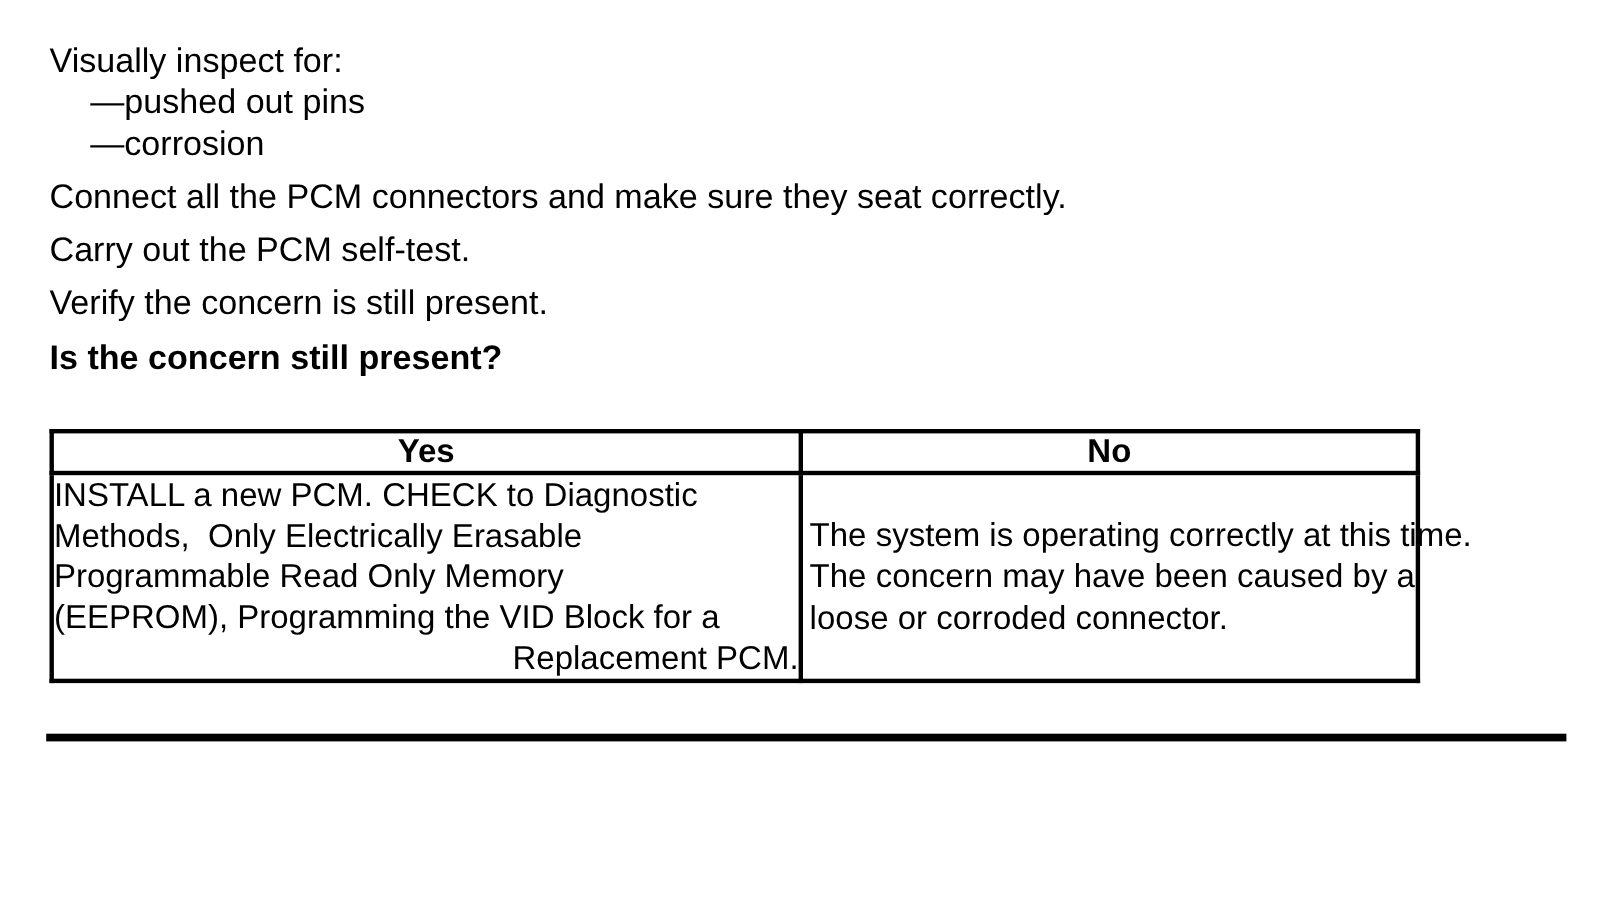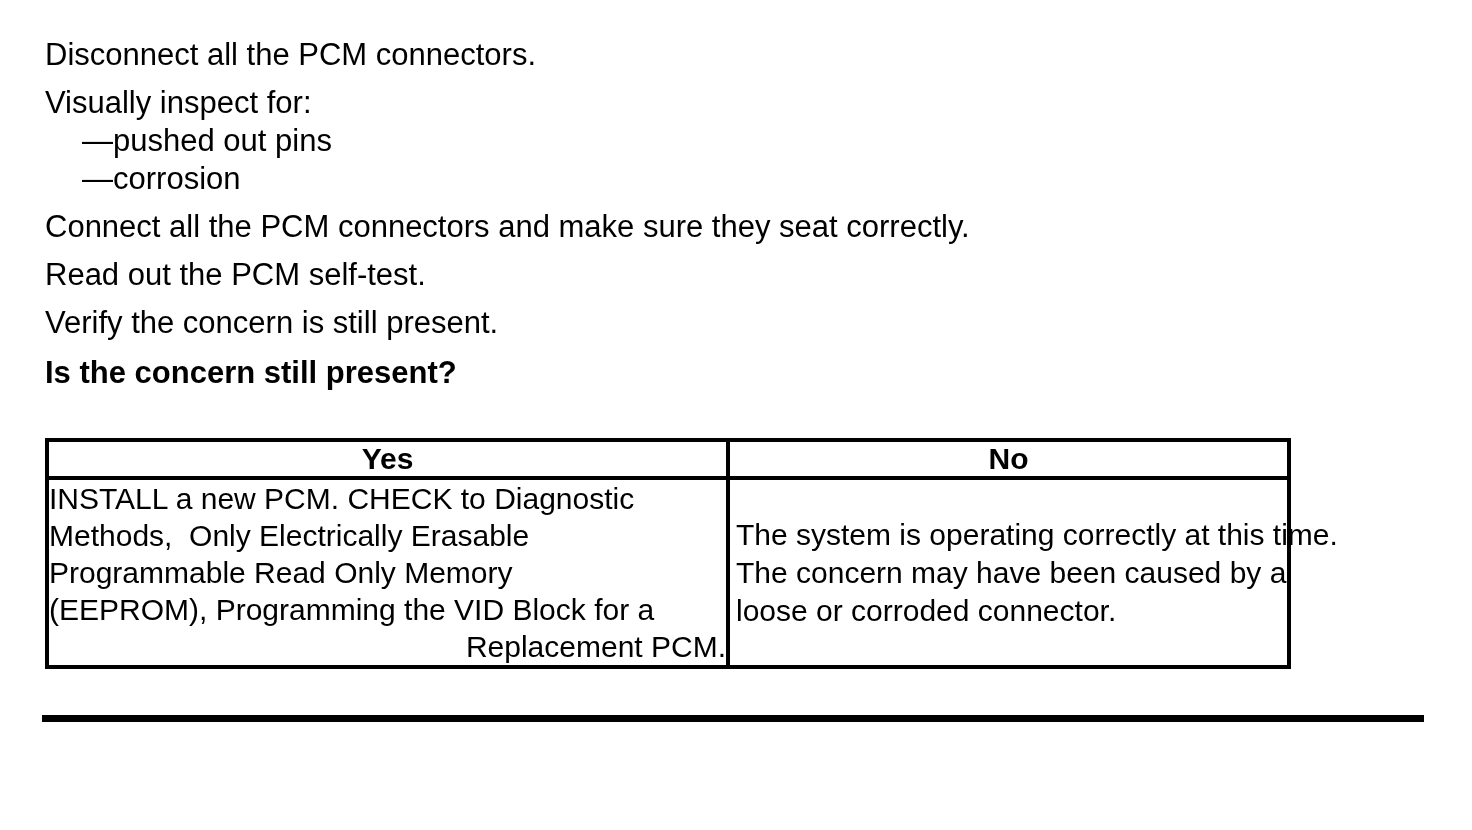--- a/index.html
+++ b/index.html
@@ -69,28 +69,27 @@
     width: 1382px;
     margin: 46px 0 0 -3px;
   }
 </style>
 </head>
 <body>
 
 <main class="doc">
 
 
-  <p class="line">Disconnect all the PCM connectors.</p>
 
   <p class="line mb0">Visually inspect for:</p>
   <p class="line mb0 indent">—pushed out pins</p>
   <p class="line indent">—corrosion</p>
 
   <p class="line">Connect all the PCM connectors and make sure they seat correctly.</p>
-  <p class="line">Read out the PCM self-test.</p>
+  <p class="line">Carry out the PCM self-test.</p>
   <p class="line">Verify the concern is still present.</p>
 
   <p class="line bold">Is the concern still present?</p>
 
   <table class="decision">
     <thead>
       <tr>
         <th class="yes-col">Yes</th>
         <th>No</th>
       </tr>

